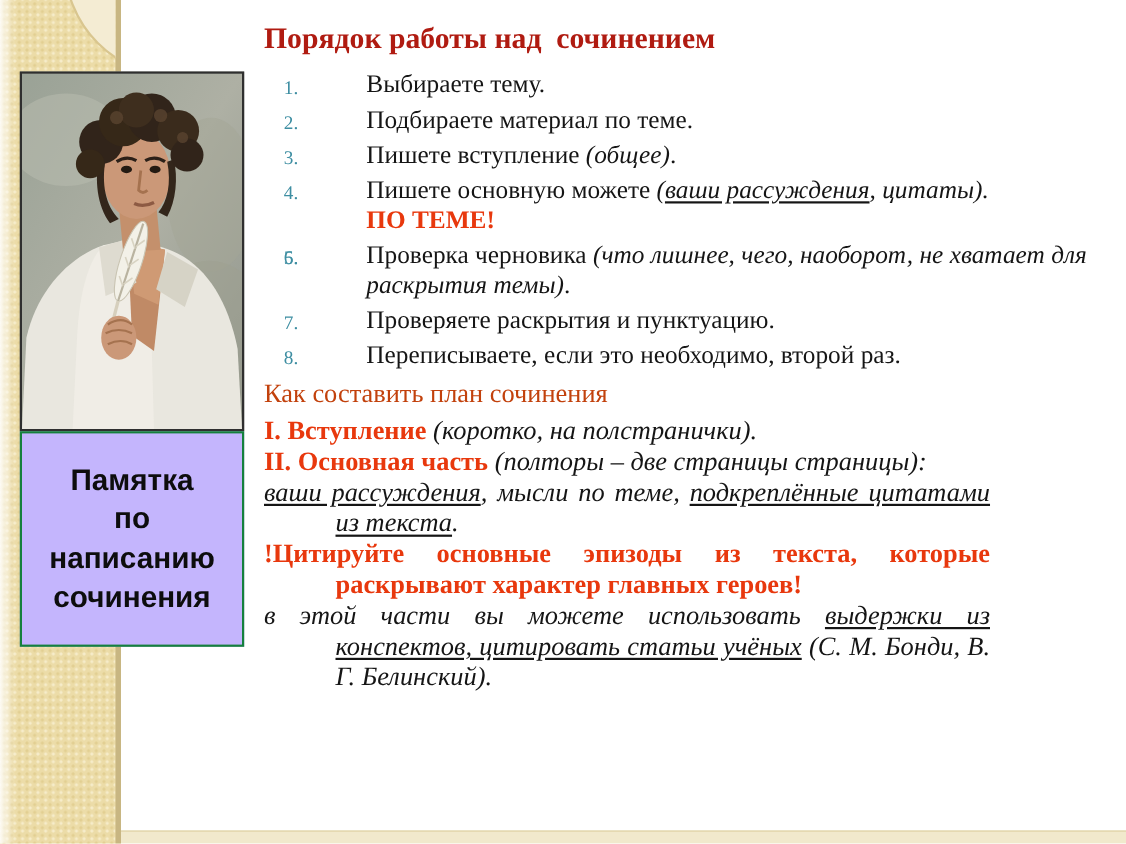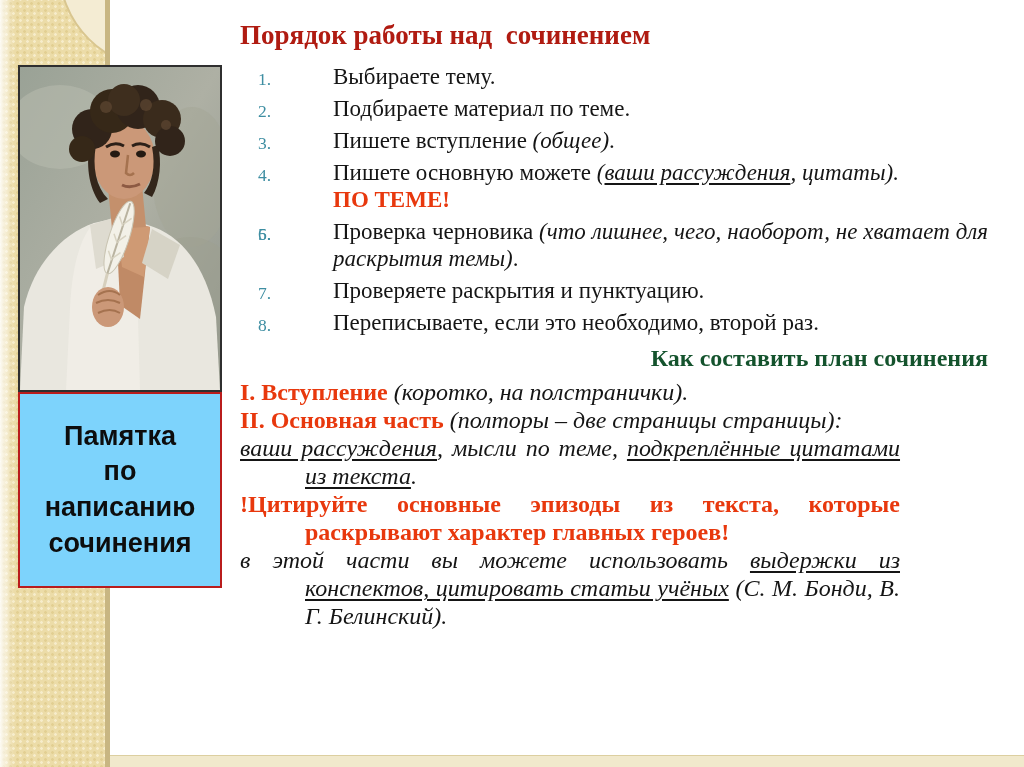--- a/index.html
+++ b/index.html
@@ -21,36 +21,36 @@
 
   
   .bottom-bar{position:absolute;left:0;right:0;bottom:0;height:11px;background:#f1e9cc;
     border-top:1px solid #dccfa0;z-index:1;}
 
   
   .portrait-frame{position:absolute;left:18px;top:65px;width:204px;height:327px;z-index:3;
     border:2px solid #2f2f2f;background:#9aa096;box-sizing:border-box;}
   .portrait-frame svg{display:block;width:100%;height:100%;}
   .caption-box{position:absolute;left:18px;top:392px;width:204px;height:196px;z-index:3;
-    background:#7dd3fc;border:2px solid #b91c1c;box-sizing:border-box;
+    background:#c4b5fd;border:2px solid #15803d;box-sizing:border-box;
     display:flex;align-items:center;justify-content:center;}
   .caption-text{font-family:"Liberation Sans","DejaVu Sans",sans-serif;font-weight:bold;
     font-size:27px;line-height:1.32;color:#0d0d0d;text-align:center;white-space:pre-line;}
 
   
   .content{position:absolute;left:240px;top:20px;width:748px;z-index:2;color:#151515;}
   .main-title{font-size:27px;font-weight:bold;color:#b01b11;text-align:left;
     margin:0 0 12px 0;white-space:pre;}
 
   .work-order-list{margin:0;padding:0;}
   .li{position:relative;padding-left:93px;text-align:justify;font-size:23px;line-height:27px;
     margin-bottom:5px;white-space:pre-line;}
   .num{position:absolute;left:18px;top:3px;font-size:17.5px;color:#3e8ea2;}
 
-  .plan-heading{font-size:24px;font-weight:bold;color:#14532d;text-align:right;margin:9px 0 6px 0;}
+  .plan-heading{font-size:24px;font-weight:normal;color:#c2410c;text-align:left;margin:9px 0 6px 0;}
   .pp{font-size:24px;line-height:28px;text-align:justify;width:660px;
     padding-left:65px;text-indent:-65px;box-sizing:border-box;margin:0;}
 
   .seg-n{}
   .seg-i{font-style:italic;}
   .seg-iu{font-style:italic;text-decoration:underline;text-underline-offset:3px;}
   .seg-rb{color:#e8380d;font-weight:bold;}
 </style>
 </head>
 <body>

